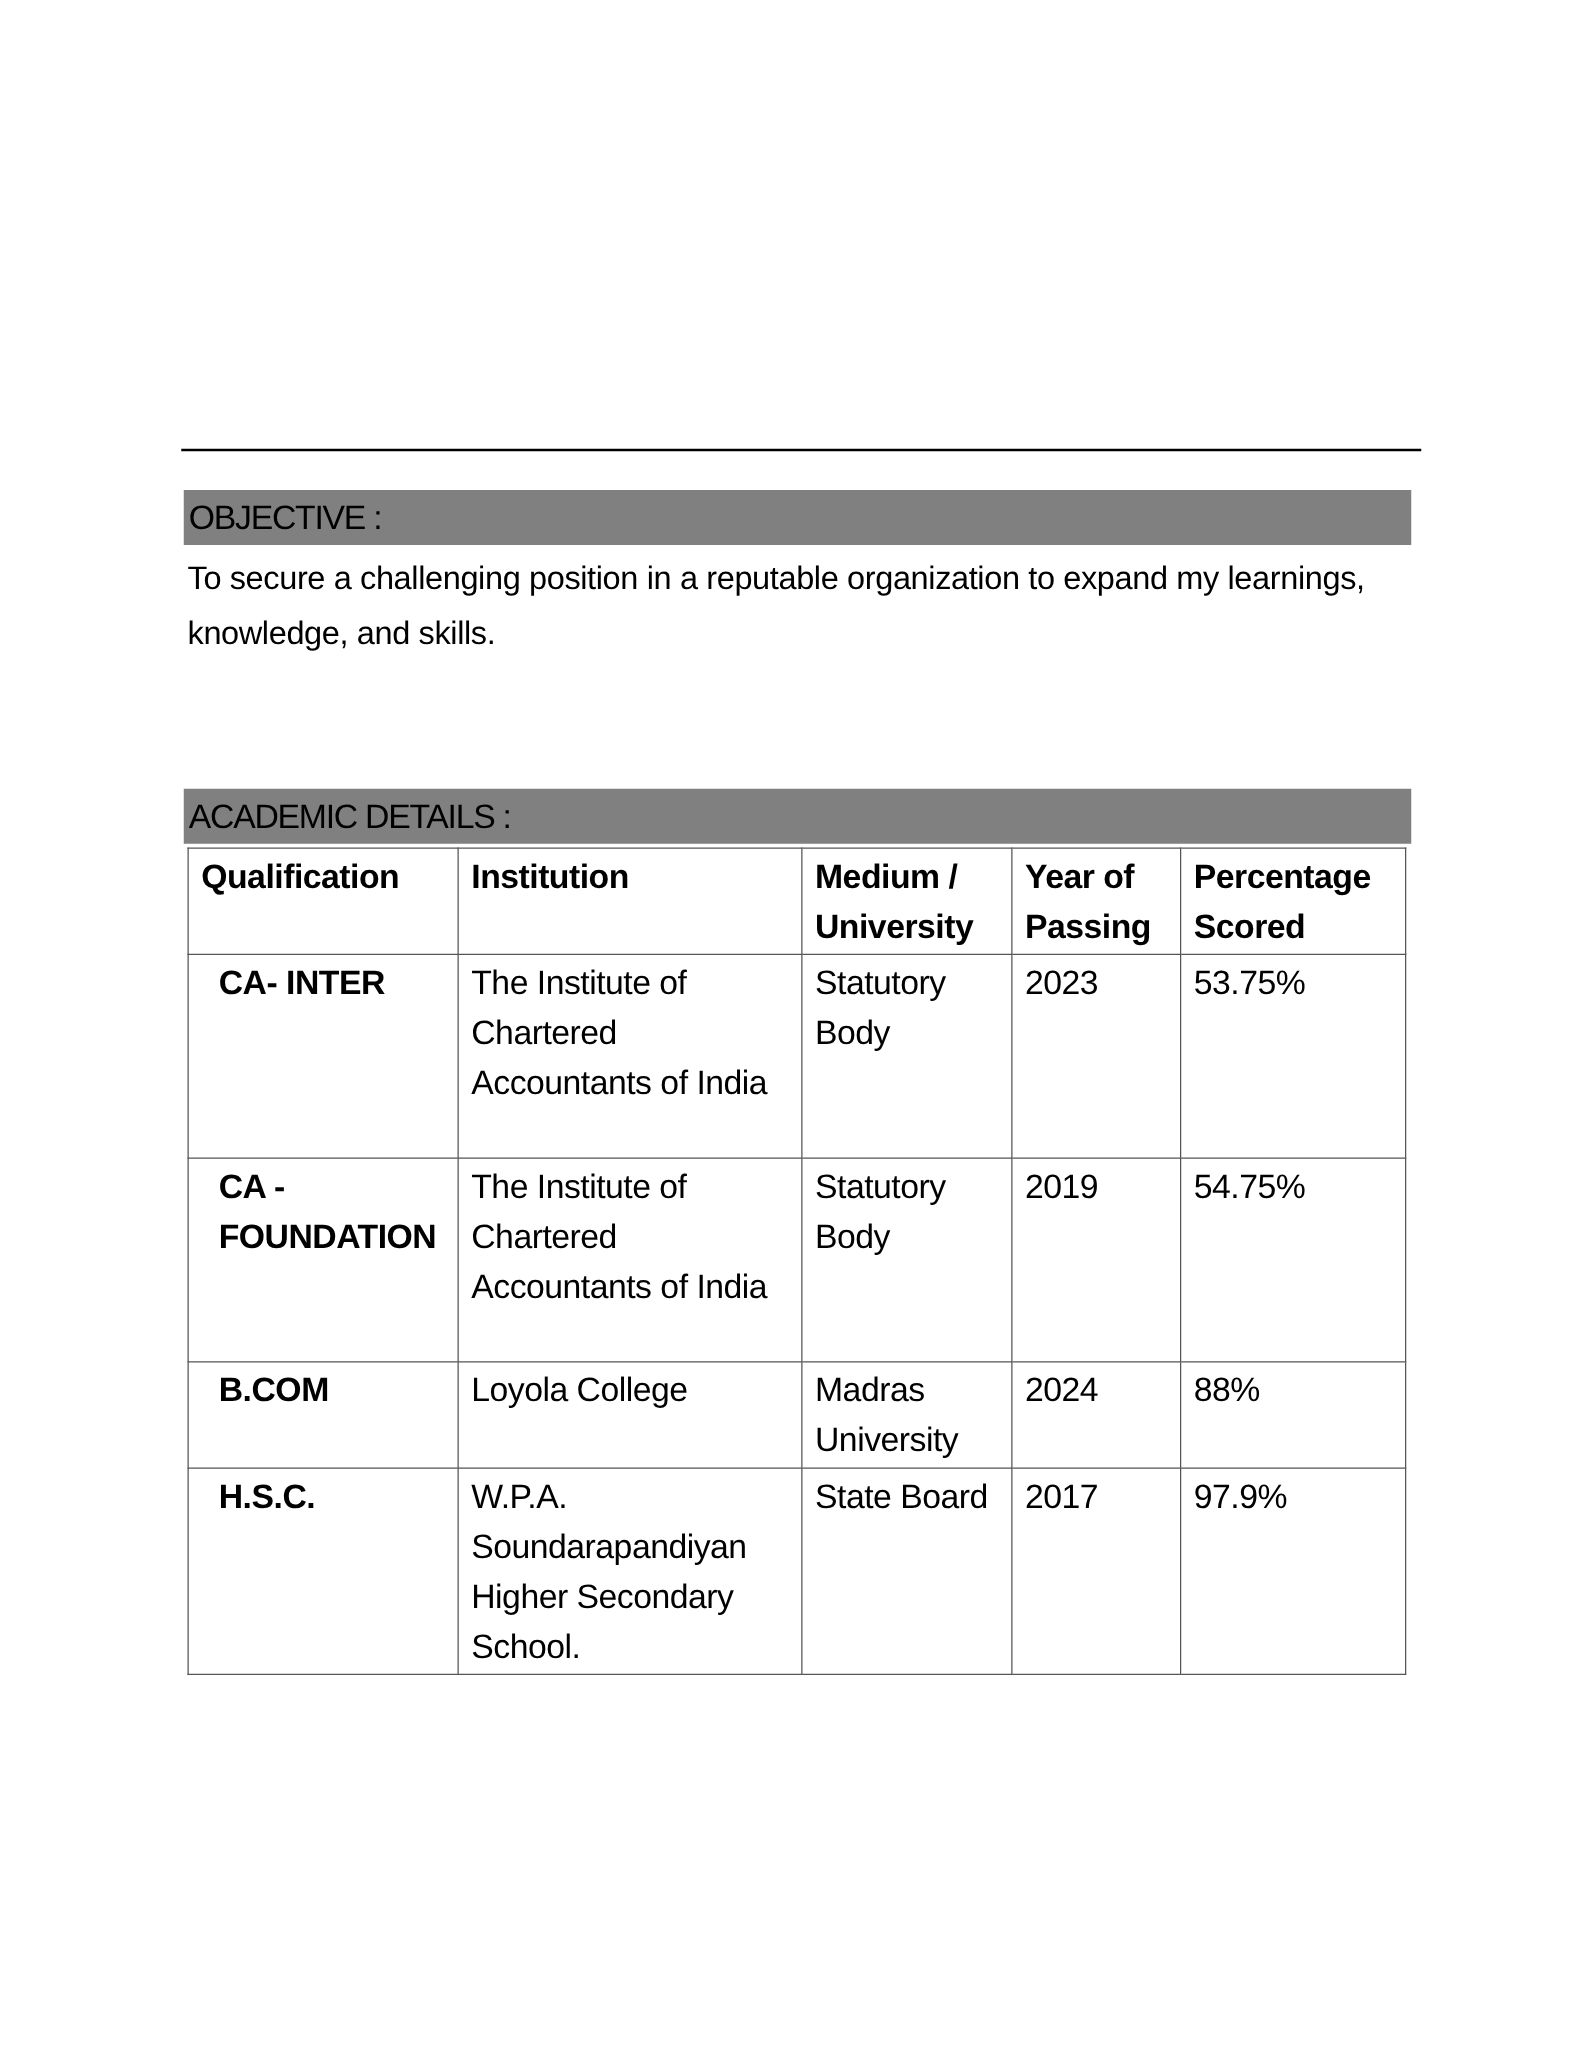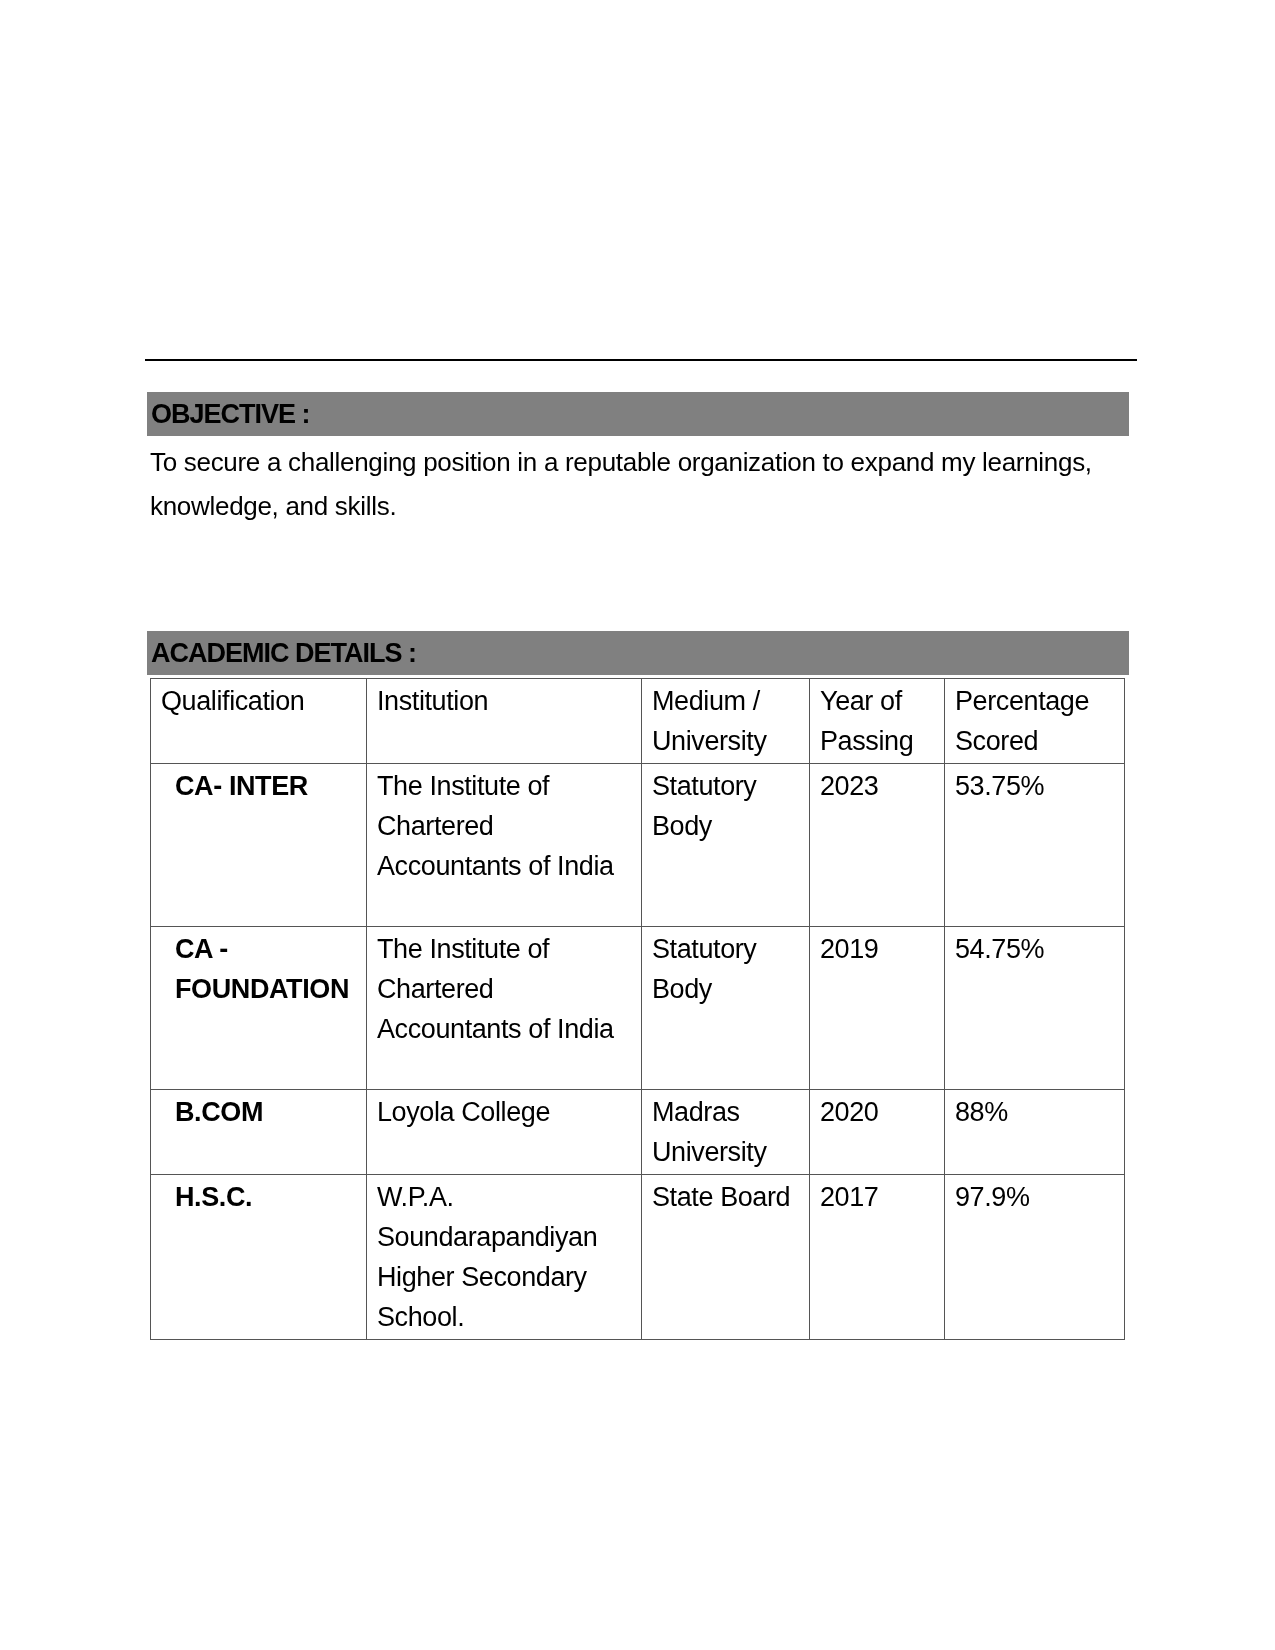--- a/index.html
+++ b/index.html
@@ -7,38 +7,38 @@
       width: 1275px; height: 1650px; position: relative; overflow: hidden;
       font-family: "Liberation Sans", sans-serif; color: #000;
     }
     .rule {
       position: absolute; left: 145px; top: 359px; width: 992px; height: 0;
       border-top: 2px solid #000;
     }
     .section-bar {
       position: absolute; left: 147px; width: 982px; height: 44px;
       background: #808080; box-sizing: border-box; padding-left: 4px;
-      font-weight: bold; font-size: 27px; line-height: 44px; letter-spacing: -1px;
+      font-weight: normal; font-size: 27px; line-height: 44px; letter-spacing: -1px;
     }
     .objective-bar { top: 392px; }
     .academic-bar { top: 588px; margin-top: 43px; }
     .objective-text {
       position: absolute; left: 150px; top: 440px; width: 980px;
       font-size: 26px; line-height: 44px; letter-spacing: -0.3px;
     }
     table.academic {
       position: absolute; left: 150px; top: 678px;
       border-collapse: collapse; table-layout: fixed;
       font-size: 27px; line-height: 40px; letter-spacing: -0.4px;
     }
     table.academic td, table.academic th {
       border: 1.5px solid #555; vertical-align: top; text-align: left;
       padding: 2px 10px 2px 10px; box-sizing: border-box;
     }
-    table.academic th { font-weight: normal; }
+    table.academic th { font-weight: bold; }
     table.academic td.qual { font-weight: bold; padding-left: 24px; }
     .c1 { width: 216px; } .c2 { width: 275px; } .c3 { width: 168px; }
     .c4 { width: 135px; } .c5 { width: 180px; }
     tr.hdr { height: 82px; }
     tr.r-tall { height: 163px; }
     tr.r-short { height: 82px; }
   </style>
 </head>
 <body>
 
@@ -78,21 +78,21 @@
       <td class="qual">CA - FOUNDATION</td>
       <td>The Institute of Chartered Accountants of India</td>
       <td>Statutory Body</td>
       <td>2019</td>
       <td>54.75%</td>
     </tr>
     <tr class="r-short">
       <td class="qual">B.COM</td>
       <td>Loyola College</td>
       <td>Madras University</td>
-      <td>2020</td>
+      <td>2024</td>
       <td>88%</td>
     </tr>
     <tr class="r-tall">
       <td class="qual">H.S.C.</td>
       <td>W.P.A. Soundarapandiyan Higher Secondary School.</td>
       <td>State Board</td>
       <td>2017</td>
       <td>97.9%</td>
     </tr>
   </tbody>

